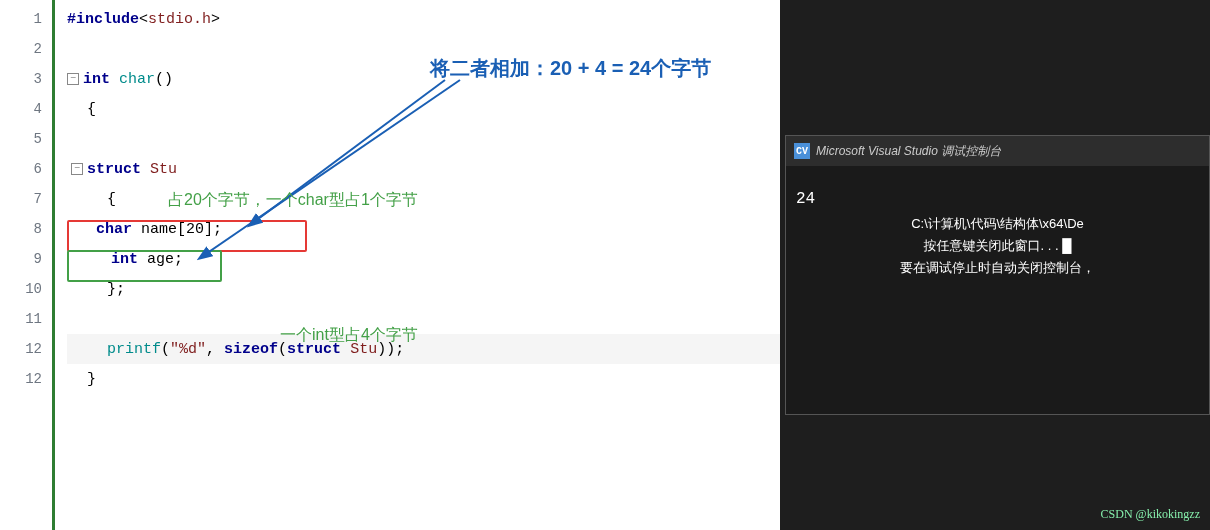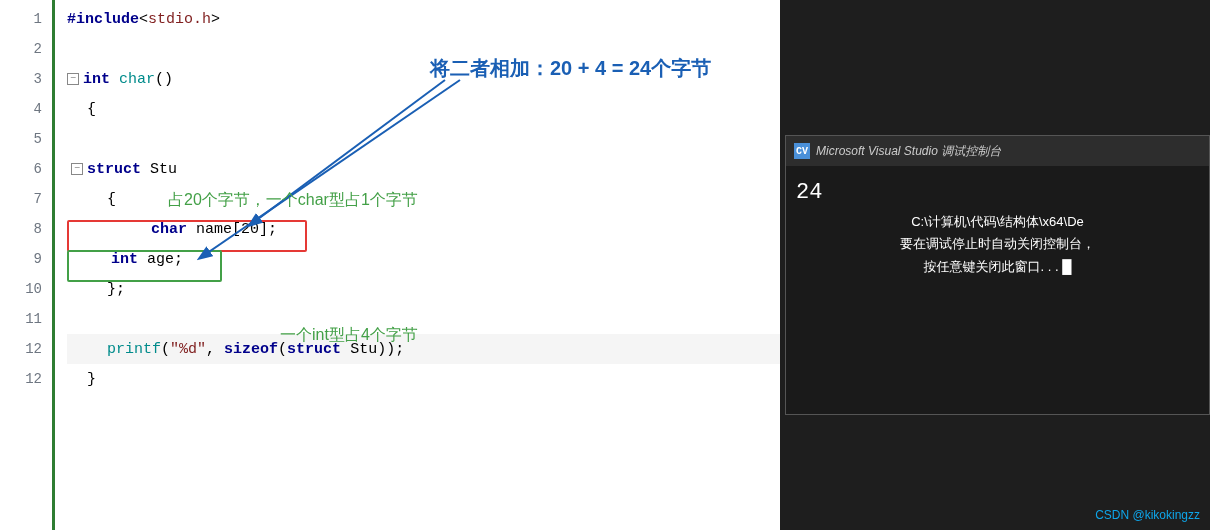--- a/index.html
+++ b/index.html
@@ -57,21 +57,21 @@
       display: flex;
       align-items: center;
       font-size: 15px;
       white-space: nowrap;
       position: relative;
     }
 
     .kw { color: #00008b; font-weight: bold; } 
     .fn { color: #008b8b; } 
     .str { color: #7f1d1d; }
-    .struct-name { color: #000000; }
+    .struct-name { color: #7f1d1d; }
     .normal { color: #000000; }
     .collapse-icon {
       display: inline-block;
       width: 12px;
       height: 12px;
       border: 1px solid #888;
       color: #888;
       font-size: 10px;
       text-align: center;
       line-height: 10px;
@@ -154,36 +154,37 @@
 
     .terminal-body {
       padding: 8px 10px;
       font-size: 14px;
       color: #ffffff;
       line-height: 1.7;
       font-family: 'Courier New', Courier, monospace;
     }
 
     .terminal-body .line24 {
-      font-size: 22px;
+      font-size: 16px;
+      margin-top: 12px;
     }
 
     .terminal-body .zh-text {
       font-family: 'Microsoft YaHei', SimHei, sans-serif;
       font-size: 13px;
       text-align: center;
     }
 
     .csdn-credit {
       position: absolute;
       bottom: 8px;
       right: 10px;
-      color: #0ea5e9;
+      color: #86efac;
       font-size: 12px;
-      font-family: Liberation Sans, sans-serif;
+      font-family: Liberation Serif, serif;
     }
   </style>
 </head>
 <body>
 
 <div class="editor">
 
   <div class="line-numbers">
     <div class="line-num">1</div>
     <div class="line-num">2</div>
@@ -225,21 +226,21 @@
     <div class="code-line">
       <span class="collapse-icon" style="margin-left:4px;">−</span>
       <span class="kw">struct</span>&nbsp;<span class="struct-name">Stu</span>
     </div>
 
     <div class="code-line">
       <span style="padding-left:40px;">{</span>
     </div>
 
     <div class="code-line">
-      <span style="padding-left:84px;">
+      <span style="padding-left:29px;">
         <span class="kw">char</span>&nbsp;<span class="normal">name[20];</span>
       </span>
     </div>
 
     <div class="code-line">
       <span style="padding-left:44px;">
         <span class="kw">int</span>&nbsp;<span class="normal">age;</span>
       </span>
     </div>
 
@@ -288,21 +289,21 @@
 </svg>
 
 <div class="terminal">
   <div class="terminal-titlebar">
     <div class="terminal-icon">CV</div>
     <span class="terminal-title">Microsoft Visual Studio 调试控制台</span>
   </div>
   <div class="terminal-body">
     <div class="line24">24</div>
     <div class="zh-text">C:\计算机\代码\结构体\x64\De</div>
-    <div class="zh-text">要在调试停止时自动关闭控制台，</div>
     <div class="zh-text">
       <span>按任意键关闭此窗口. . .</span>
       <span style="animation: blink 1s step-end infinite;">█</span>
     </div>
+    <div class="zh-text">要在调试停止时自动关闭控制台，</div>
   </div>
 </div>
 
 <div class="csdn-credit">CSDN @kikokingzz</div>
 
 </body></html>

